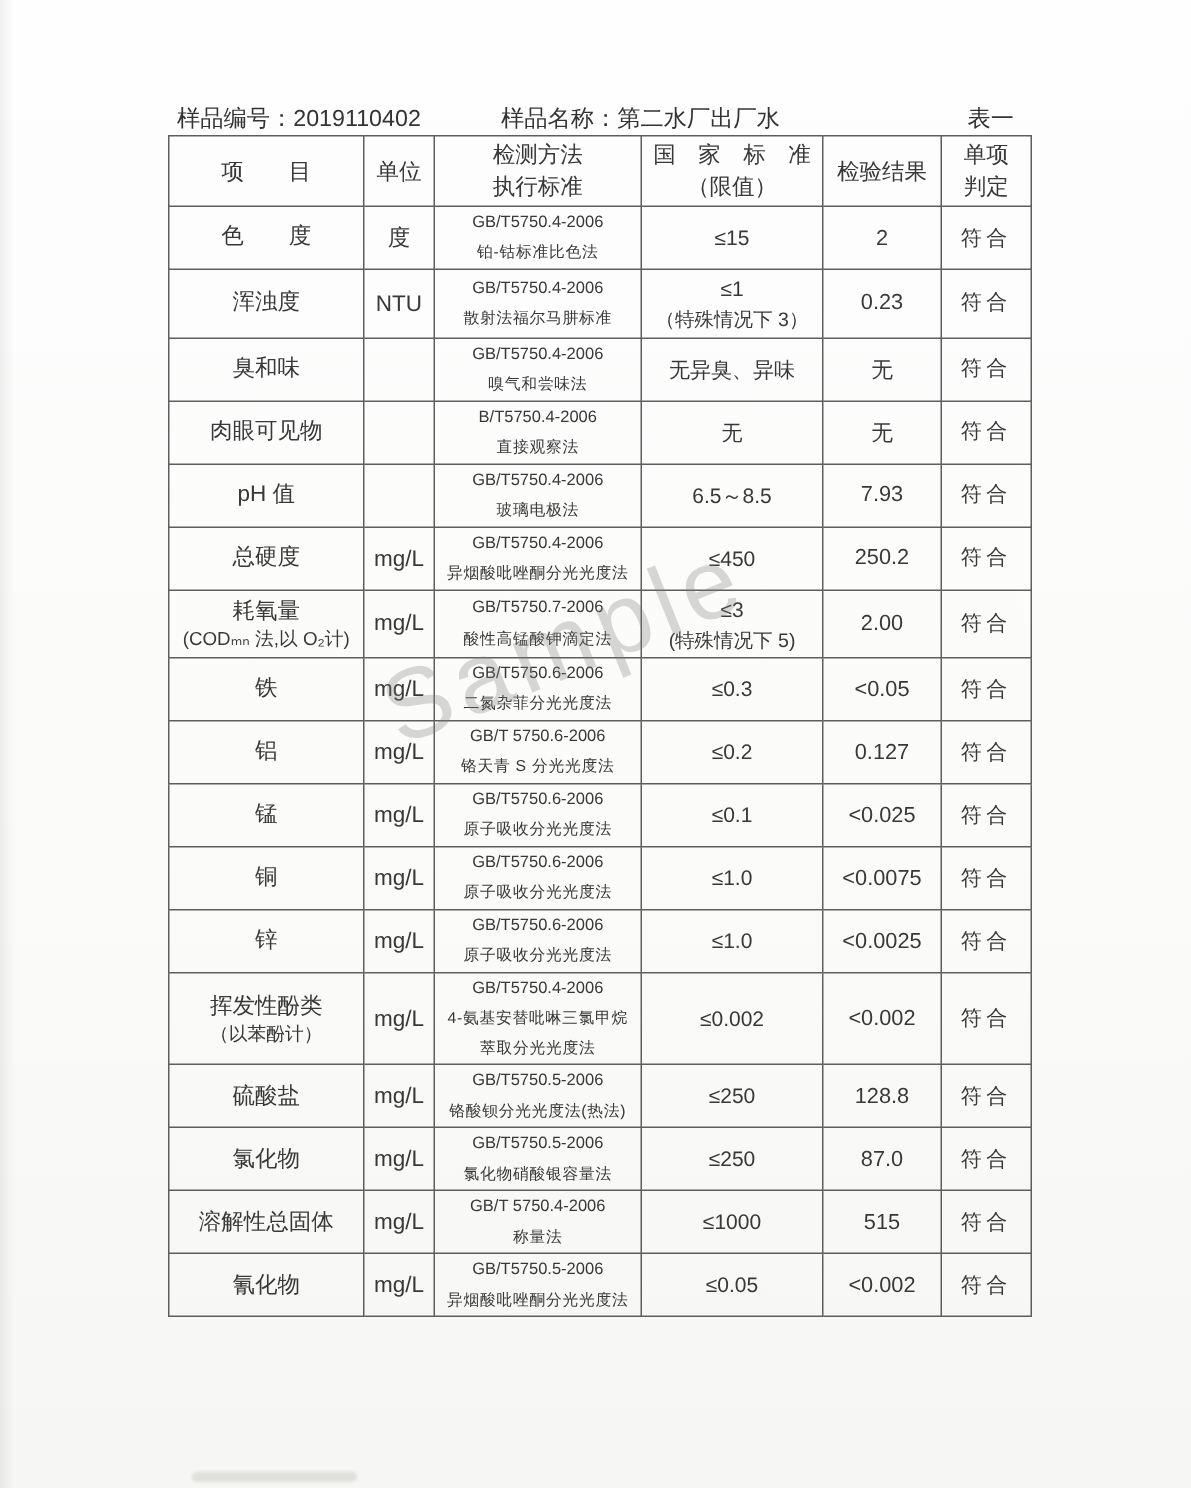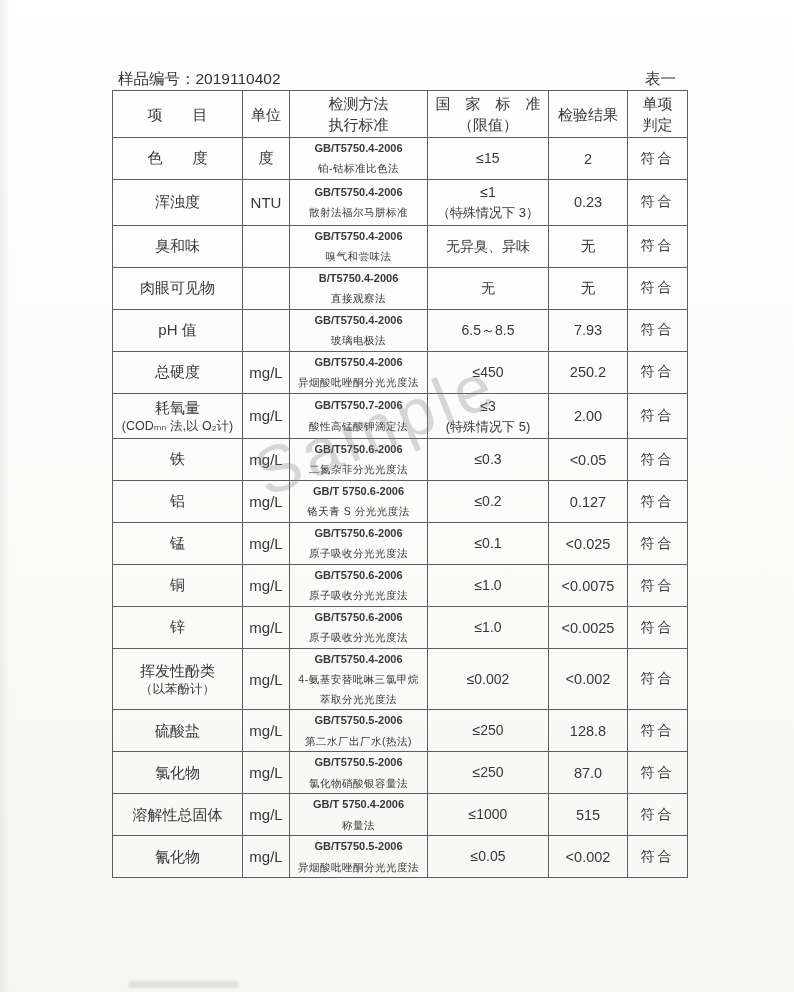--- a/index.html
+++ b/index.html
@@ -37,21 +37,21 @@
     padding:2px 2px;color:#383838;font-weight:normal;
     overflow:hidden;
   }
   thead tr{height:47px;margin-left:25px;}
   tbody tr{height:42px;}
   th{font-size:15px;line-height:1.4;}
   .c-item{font-size:15px;line-height:1.35;}
   .c-item .i-sub{font-size:12.5px;line-height:1.3;}
   .c-unit{font-size:15px;}
   .c-method{font-size:11px;color:#4a4a4a;}
-  .c-method .m-code{font-size:11px;margin:2px 0 0 0;line-height:1.2;font-weight:bold;}
+  .c-method .m-code{font-size:11px;margin:2px 0 0 0;line-height:1.2;}
   .c-method .m-name{font-size:10.5px;margin:7px 0 2px 0;line-height:1.2;letter-spacing:0.5px;}
   .c-limit{font-size:14px;line-height:1.5;}
   .c-limit .l-sub{font-size:13px;}
   .c-result{font-size:14.5px;}
   .c-verdict{font-size:14px;letter-spacing:3px;}
   .watermark{
     position:absolute;left:258px;top:438px;
     font-size:66px;letter-spacing:5px;color:rgba(125,125,125,0.30);
     transform:rotate(-22deg);transform-origin:left center;
     pointer-events:none;font-weight:400;
@@ -62,20 +62,21 @@
   }
 </style>
 </head>
 <body>
 
 <div class="page">
 
 
   <div class="info-row">
     <span class="info-sampleno"><span>样品编号：</span><span>2019110402</span></span>
+    <span class="info-samplename"><span>样品名称：</span><span>第二水厂出厂水</span></span>
     <span class="info-tag">表一</span>
   </div>
 
   <table class="report">
     <colgroup>
       <col style="width:130px">
         <col style="width:47px">
         <col style="width:138px">
       <col style="width:121px">
         <col style="width:79px">
@@ -387,21 +388,21 @@
   </tr>
         <tr>
     <td class="c-item">
             <div class="i-main">硫酸盐</div>
           </td>
     <td class="c-unit">
             <div>mg/L</div>
           </td>
     <td class="c-method">
             <div class="m-code">GB/T5750.5-2006</div>
-            <div class="m-name">第二水厂出厂水(热法)</div>
+            <div class="m-name">铬酸钡分光光度法(热法)</div>
           </td>
     <td class="c-limit">
             <div class="l-main">≤250</div>
           </td>
     <td class="c-result">
             <div>128.8</div>
           </td>
     <td class="c-verdict">
             <div>符合</div>
           </td>

